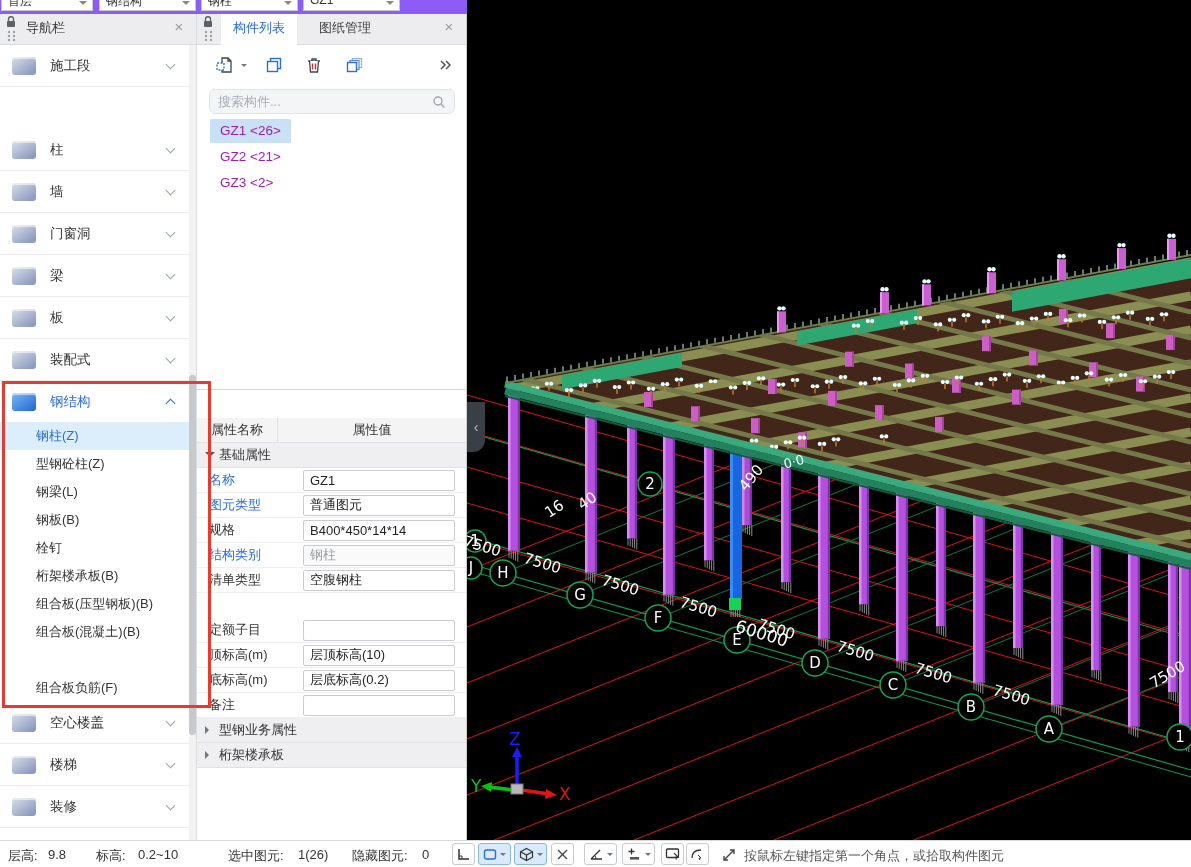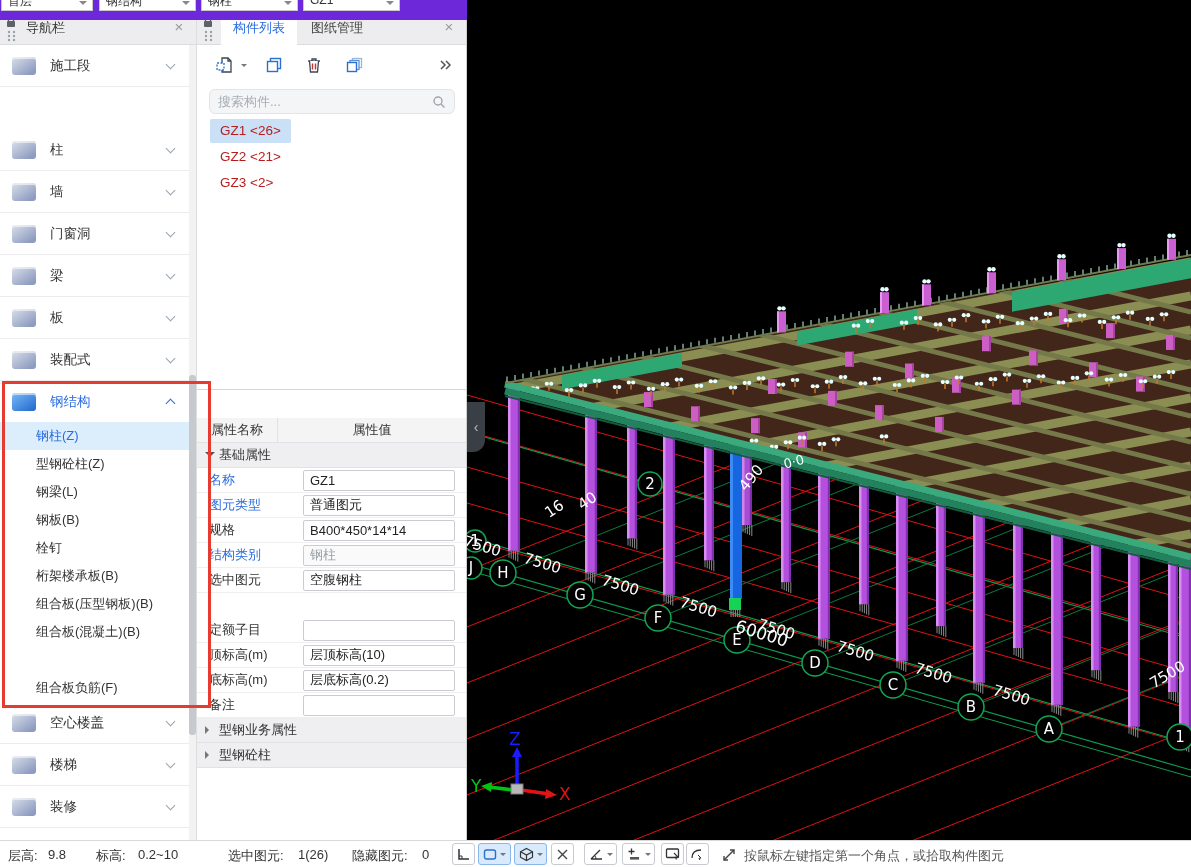--- a/index.html
+++ b/index.html
@@ -1,21 +1,21 @@
 <!DOCTYPE html>
 <html><head>
 <meta charset="utf-8">
 <style>
   * { margin:0; padding:0; box-sizing:border-box; }
   body { font-family:"Liberation Sans", sans-serif; background:#888; }
   .app { position:relative; width:1191px; height:867px; background:#fff; overflow:hidden; font-size:13px; color:#333; }
   .abs { position:absolute; }
 
   
-  .topbar { position:absolute; left:0; top:0; width:467px; height:20px; background:#6d28d9; z-index:5; }
+  .topbar { position:absolute; left:0; top:0; width:467px; height:14px; background:#8b5cf6; z-index:5; }
   .tb-box { position:absolute; top:0; height:11px; border:1px solid #c9c9c9; border-top:none; background:#fff; overflow:hidden; }
   .tb-box .lbl { position:absolute; left:6px; top:-7px; font-size:12px; color:#333; white-space:nowrap; }
   .tb-box .car { position:absolute; right:5px; top:1px; width:0; height:0; border:4px solid transparent; border-top-color:#888; }
 
   
   .phead { position:absolute; left:0; top:0; right:0; height:34px; background:#ededef; border-bottom:1px solid #dcdcde; }
   .lockcol { position:absolute; left:0; top:0; width:22px; height:34px; display:flex; flex-direction:column; align-items:center; padding-top:4px; gap:2px; }
   .closex { position:absolute; right:8px; top:7px; width:18px; height:18px; text-align:center; line-height:18px; color:#9a9a9a; font-size:15px; cursor:pointer; }
   .tab { position:absolute; top:0; height:34px; line-height:34px; padding:0 12px; font-size:13px; color:#444; }
   .tab.active { background:#fff; color:#2a6cdf; }
@@ -38,21 +38,21 @@
 
   
   .comp { position:absolute; left:197px; top:11px; width:270px; height:829px; background:#fff; border-right:1px solid #cfcfcf; }
   .toolbar { position:absolute; left:0; top:34px; width:100%; height:40px; background:#fff; display:flex; align-items:center; }
   .tbtn { width:28px; height:28px; border:1px solid transparent; border-radius:3px; background:#fff; display:flex; align-items:center; justify-content:center; cursor:pointer; }
   .tcaret { width:12px; height:28px; display:flex; align-items:center; justify-content:center; cursor:pointer; }
   .car-d { width:0; height:0; border:3.5px solid transparent; border-top-color:#777; margin-top:3px; }
   .searchbox { position:absolute; left:12px; top:78px; width:246px; height:25px; background:#f4f5f6; border:1px solid #e2e4e6; border-radius:6px; display:flex; align-items:center; padding:0 8px; }
   .searchbox input { border:none; outline:none; background:transparent; flex:1; font-size:13px; color:#333; font-family:"Liberation Sans",sans-serif; }
   .searchbox input::placeholder { color:#a7adb5; }
-  .litem { position:absolute; left:13px; height:24px; line-height:24px; font-size:13.5px; color:#b91c1c; padding:0 10px; border-radius:2px; cursor:pointer; white-space:nowrap; }
+  .litem { position:absolute; left:13px; height:24px; line-height:24px; font-size:13.5px; color:#a21caf; padding:0 10px; border-radius:2px; cursor:pointer; white-space:nowrap; }
   .litem.sel { background:#c9e0f6; }
 
   
   .props { position:absolute; left:197px; top:389px; width:270px; height:451px; background:#fff; border-top:1px solid #d8d8da; border-right:1px solid #cfcfcf; }
   .props .phead { height:28px;margin-top:48px; }
   .props .tab { height:28px; line-height:28px; }
   .props .lockcol { height:28px; padding-top:2px; }
   .pcolh { position:absolute; left:0; top:28px; width:100%; height:25px; background:#f4f4f5; border-bottom:1px solid #e2e2e4; display:flex; }
   .pcolh div { line-height:24px; text-align:center; font-size:13px; color:#333; }
   .pcolh .c1 { width:81px; border-right:1px solid #e2e2e4; }
@@ -213,21 +213,21 @@
               <circle cx="2" cy="2" r="1.2"></circle>
               <circle cx="7" cy="2" r="1.2"></circle>
               <circle cx="2" cy="6" r="1.2"></circle>
               <circle cx="7" cy="6" r="1.2"></circle>
               <circle cx="2" cy="10" r="1.2"></circle>
               <circle cx="7" cy="10" r="1.2"></circle>
             </g>
           </svg>
       </div>
       <span class="tab active" style="left:24px">构件列表</span>
-      <span class="tab" style="left:102px">图纸管理</span>
+      <span class="tab" style="left:110px">图纸管理</span>
       <span class="closex">×</span>
     </div>
     <div class="toolbar">
       <div class="tbtn" style="margin-left:13px">
         <svg width="18" height="18" viewBox="0 0 18 18">
             <path d="M7,2 H13 L16,5 V16 H7 Z" fill="#fff" stroke="#3a4656" stroke-width="1.3"></path>
             <path d="M13,2 V5 H16" fill="none" stroke="#3a4656" stroke-width="1.3"></path>
             <rect x="2" y="7" width="7" height="7" fill="#fff" stroke="#2b6fd0" stroke-width="1.3" stroke-dasharray="2 1.5"></rect>
           </svg>
       </div>
@@ -311,42 +311,42 @@
       </div>
     <div class="prow" style="top:128px">
         <div class="plabel">规格</div>
         <input class="pvalue" value="B400*450*14*14" style="">
       </div>
     <div class="prow" style="top:153px">
         <div class="plabel blue">结构类别</div>
         <input class="pvalue dis" value="钢柱" style="">
       </div>
     <div class="prow" style="top:178px">
-        <div class="plabel">选中图元</div>
+        <div class="plabel">清单类型</div>
         <input class="pvalue" value="空腹钢柱" style="">
       </div>
     <div class="prow" style="top:228px">
         <div class="plabel">定额子目</div>
         <input class="pvalue" value="" style="">
       </div>
     <div class="prow" style="top:253px">
         <div class="plabel">顶标高(m)</div>
         <input class="pvalue" value="层顶标高(10)" style="">
       </div>
     <div class="prow" style="top:278px">
         <div class="plabel">底标高(m)</div>
         <input class="pvalue" value="层底标高(0.2)" style="">
       </div>
     <div class="prow" style="top:303px">
         <div class="plabel">备注</div>
         <input class="pvalue" value="" style="">
       </div>
 
     <div class="psec" style="top:328px"><span class="tri closed"></span><span>型钢业务属性</span></div>
-    <div class="psec" style="top:353px"><span class="tri closed"></span><span>型钢砼柱</span></div>
+    <div class="psec" style="top:353px"><span class="tri closed"></span><span>桁架楼承板</span></div>
   </div>
 
   <div class="viewport">
     <svg id="scene" width="724" height="829" style="position:absolute;left:0;top:11px;">
         <defs>
           <clipPath id="gclip">
             <path d="M0,372L38,372L724,545L724,829L0,829Z"></path>
           </clipPath>
           <clipPath id="sclip">
             <path d="M38,372L724,246L724,545Z"></path>

